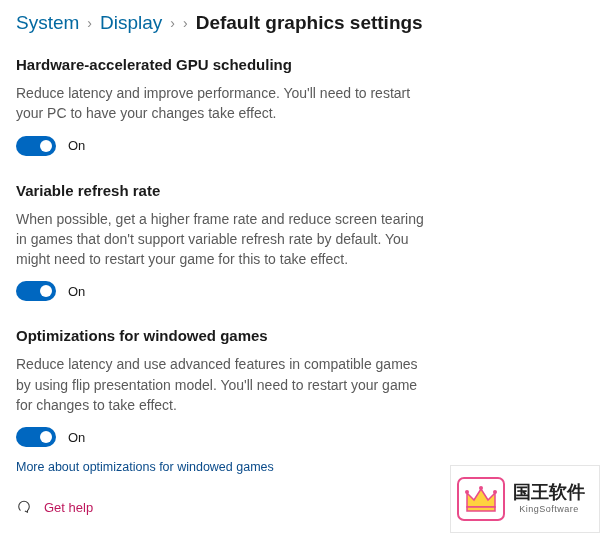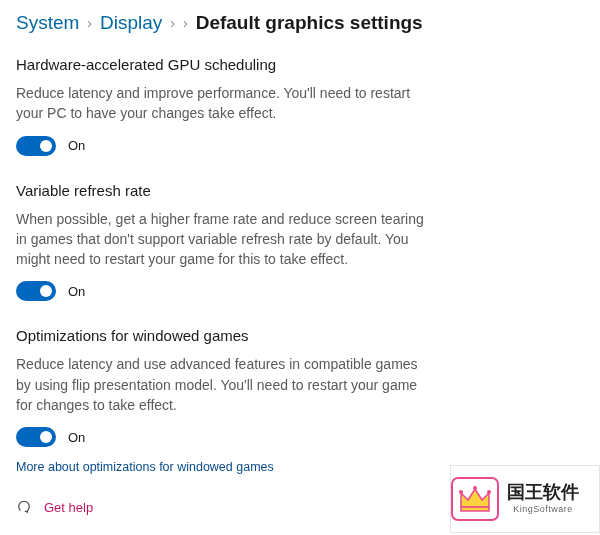--- a/index.html
+++ b/index.html
@@ -19,21 +19,21 @@
       gap: 8px;
       font-size: 19px;
       margin-bottom: 22px;
     }
     .breadcrumb .crumb { color: #0369a1; cursor: pointer; }
     .breadcrumb .crumb.active { color: #1a1a1a; font-weight: 600; cursor: default; }
     .breadcrumb .chev { color: #8a8a8a; font-size: 14px; }
     .section { margin-bottom: 26px; max-width: 420px; }
     .section h2 {
       font-size: 15px;
-      font-weight: 400;
+      font-weight: 700;
       color: #1a1a1a;
       margin-bottom: 10px;
     }
     .section p.desc {
       font-size: 14px;
       color: #5a5a5a;
       line-height: 1.45;
       margin-bottom: 12px;
     }
     .toggle-row {
@@ -93,21 +93,21 @@
       position: absolute;
       right: 0;
       bottom: 2px;
       width: 150px;
       height: 68px;
       background: #fff;
       border: 1px solid #e5e5e5;
       display: flex;
       align-items: center;
       gap: 8px;
-      padding: 0;
+      padding: 6px;
     }
     .watermark .crown {
       width: 48px; height: 44px;
     }
     .watermark .txt {
       display: flex;
       flex-direction: column;
       align-items: center;
       line-height: 1.1;
     }

